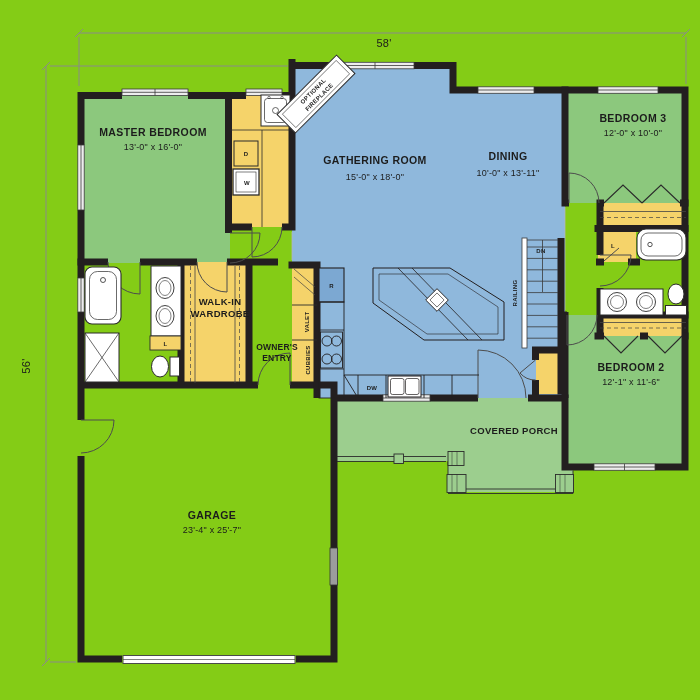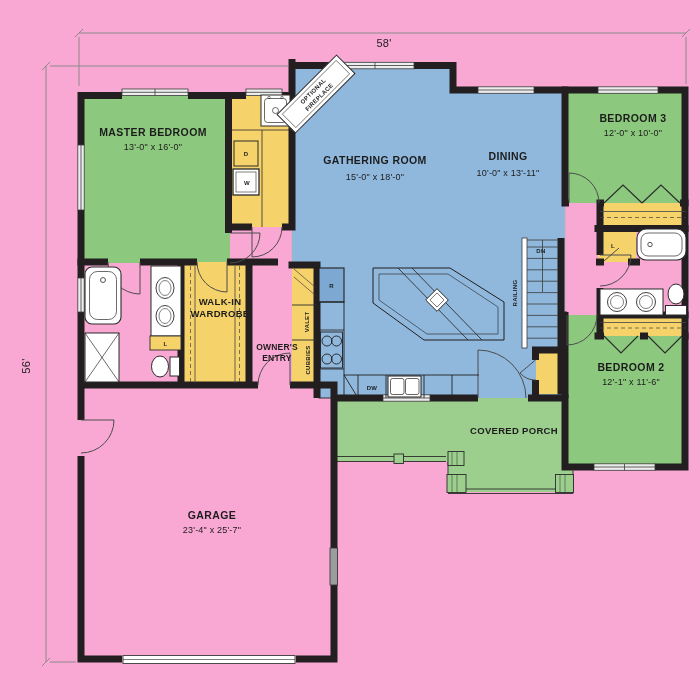--- a/index.html
+++ b/index.html
@@ -1,16 +1,16 @@
 <!DOCTYPE html>
 <html><head>
 <meta charset="utf-8">
 <style>
   html,body{margin:0;padding:0;background:#ffffff;}
-  .canvas{position:relative;width:700px;height:700px;background:#f9a8d4;overflow:hidden;}
+  .canvas{position:relative;width:700px;height:700px;background:#84cc16;overflow:hidden;}
   svg{display:block;}
   .lbl{font-family:"Liberation Sans",sans-serif;fill:#1c1c1c;text-anchor:middle;}
   .name{font-size:10.5px;letter-spacing:.4px;font-weight:bold;}
   .size{font-size:9px;letter-spacing:.2px;}
   .mid{font-size:9.5px;letter-spacing:.3px;font-weight:bold;}
   .small{font-size:8.5px;letter-spacing:.2px;font-weight:bold;}
   .tiny{font-size:6px;letter-spacing:.3px;font-weight:bold;}
   .dim{font-size:11px;letter-spacing:.3px;}
 </style>
 </head>

